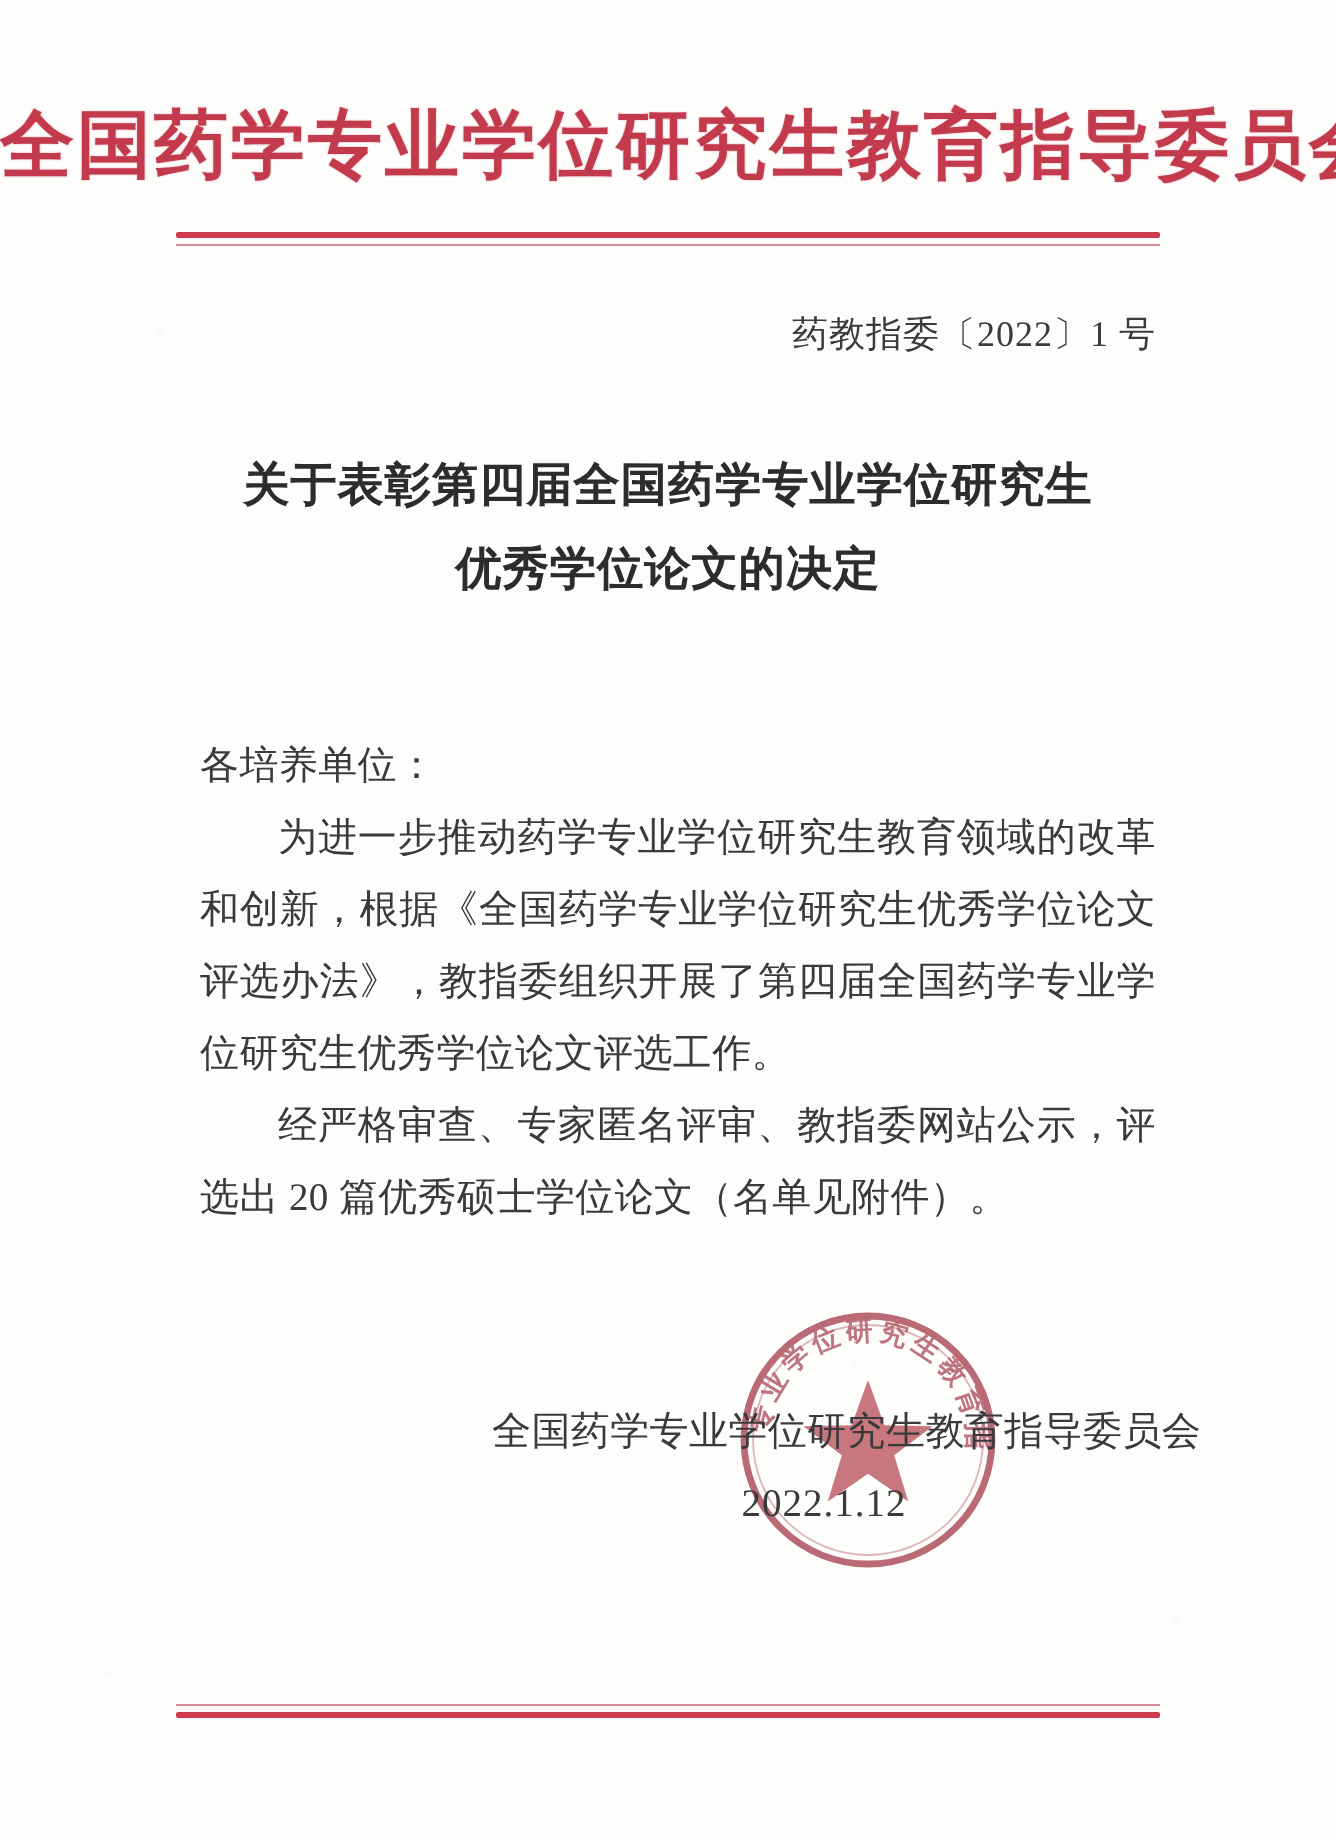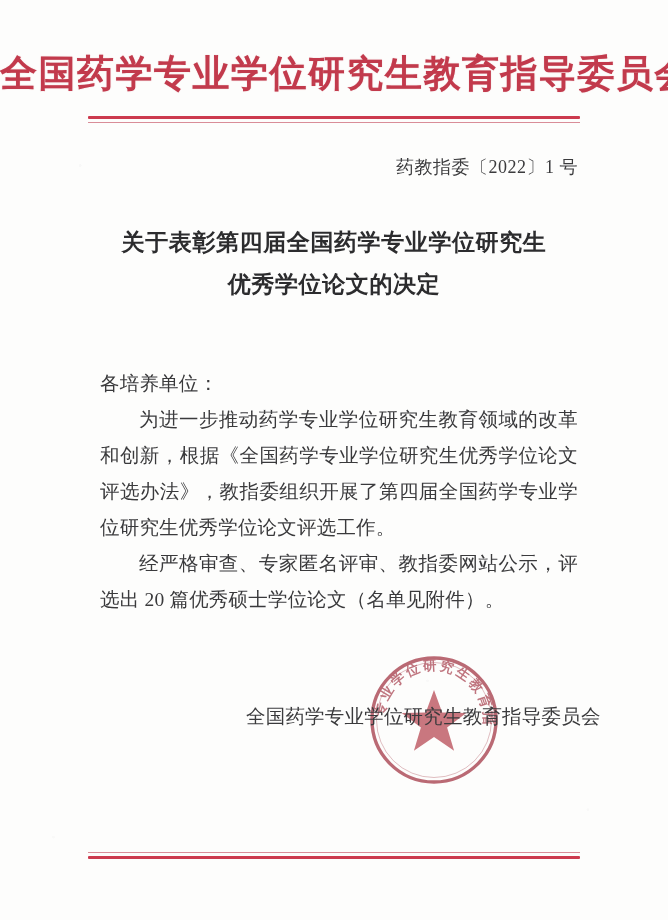--- a/index.html
+++ b/index.html
@@ -205,20 +205,21 @@
       <circle cx="66" cy="66" r="57.5" fill="none" stroke="#b05560" stroke-width="0.9" opacity="0.55"></circle>
       <text font-family="'Liberation Serif','DejaVu Serif',serif" font-size="13.5" font-weight="bold" fill="#a8414f" letter-spacing="2.6" opacity="0.92">
         <textPath href="#sealArc" startOffset="50%" text-anchor="middle">全国药学专业学位研究生教育指导委员会</textPath>
       </text>
       <polygon points="66,36 74.2,58.6 98.3,59.1 79.1,73.6 86.1,96.7 66,82.9 45.9,96.7 52.9,73.6 33.7,59.1 57.8,58.6" fill="#b23a46" opacity="0.88"></polygon>
     </svg>
   </div>
 
   <div class="signature">
     <div class="signature-org">全国药学专业学位研究生教育指导委员会</div>
+    <div class="signature-date">2022.1.12</div>
   </div>
 
   <div class="rule-footer">
     <div class="bar-thin"></div>
     <div class="bar-thick"></div>
   </div>
 
 </div>
 
 </body></html>

